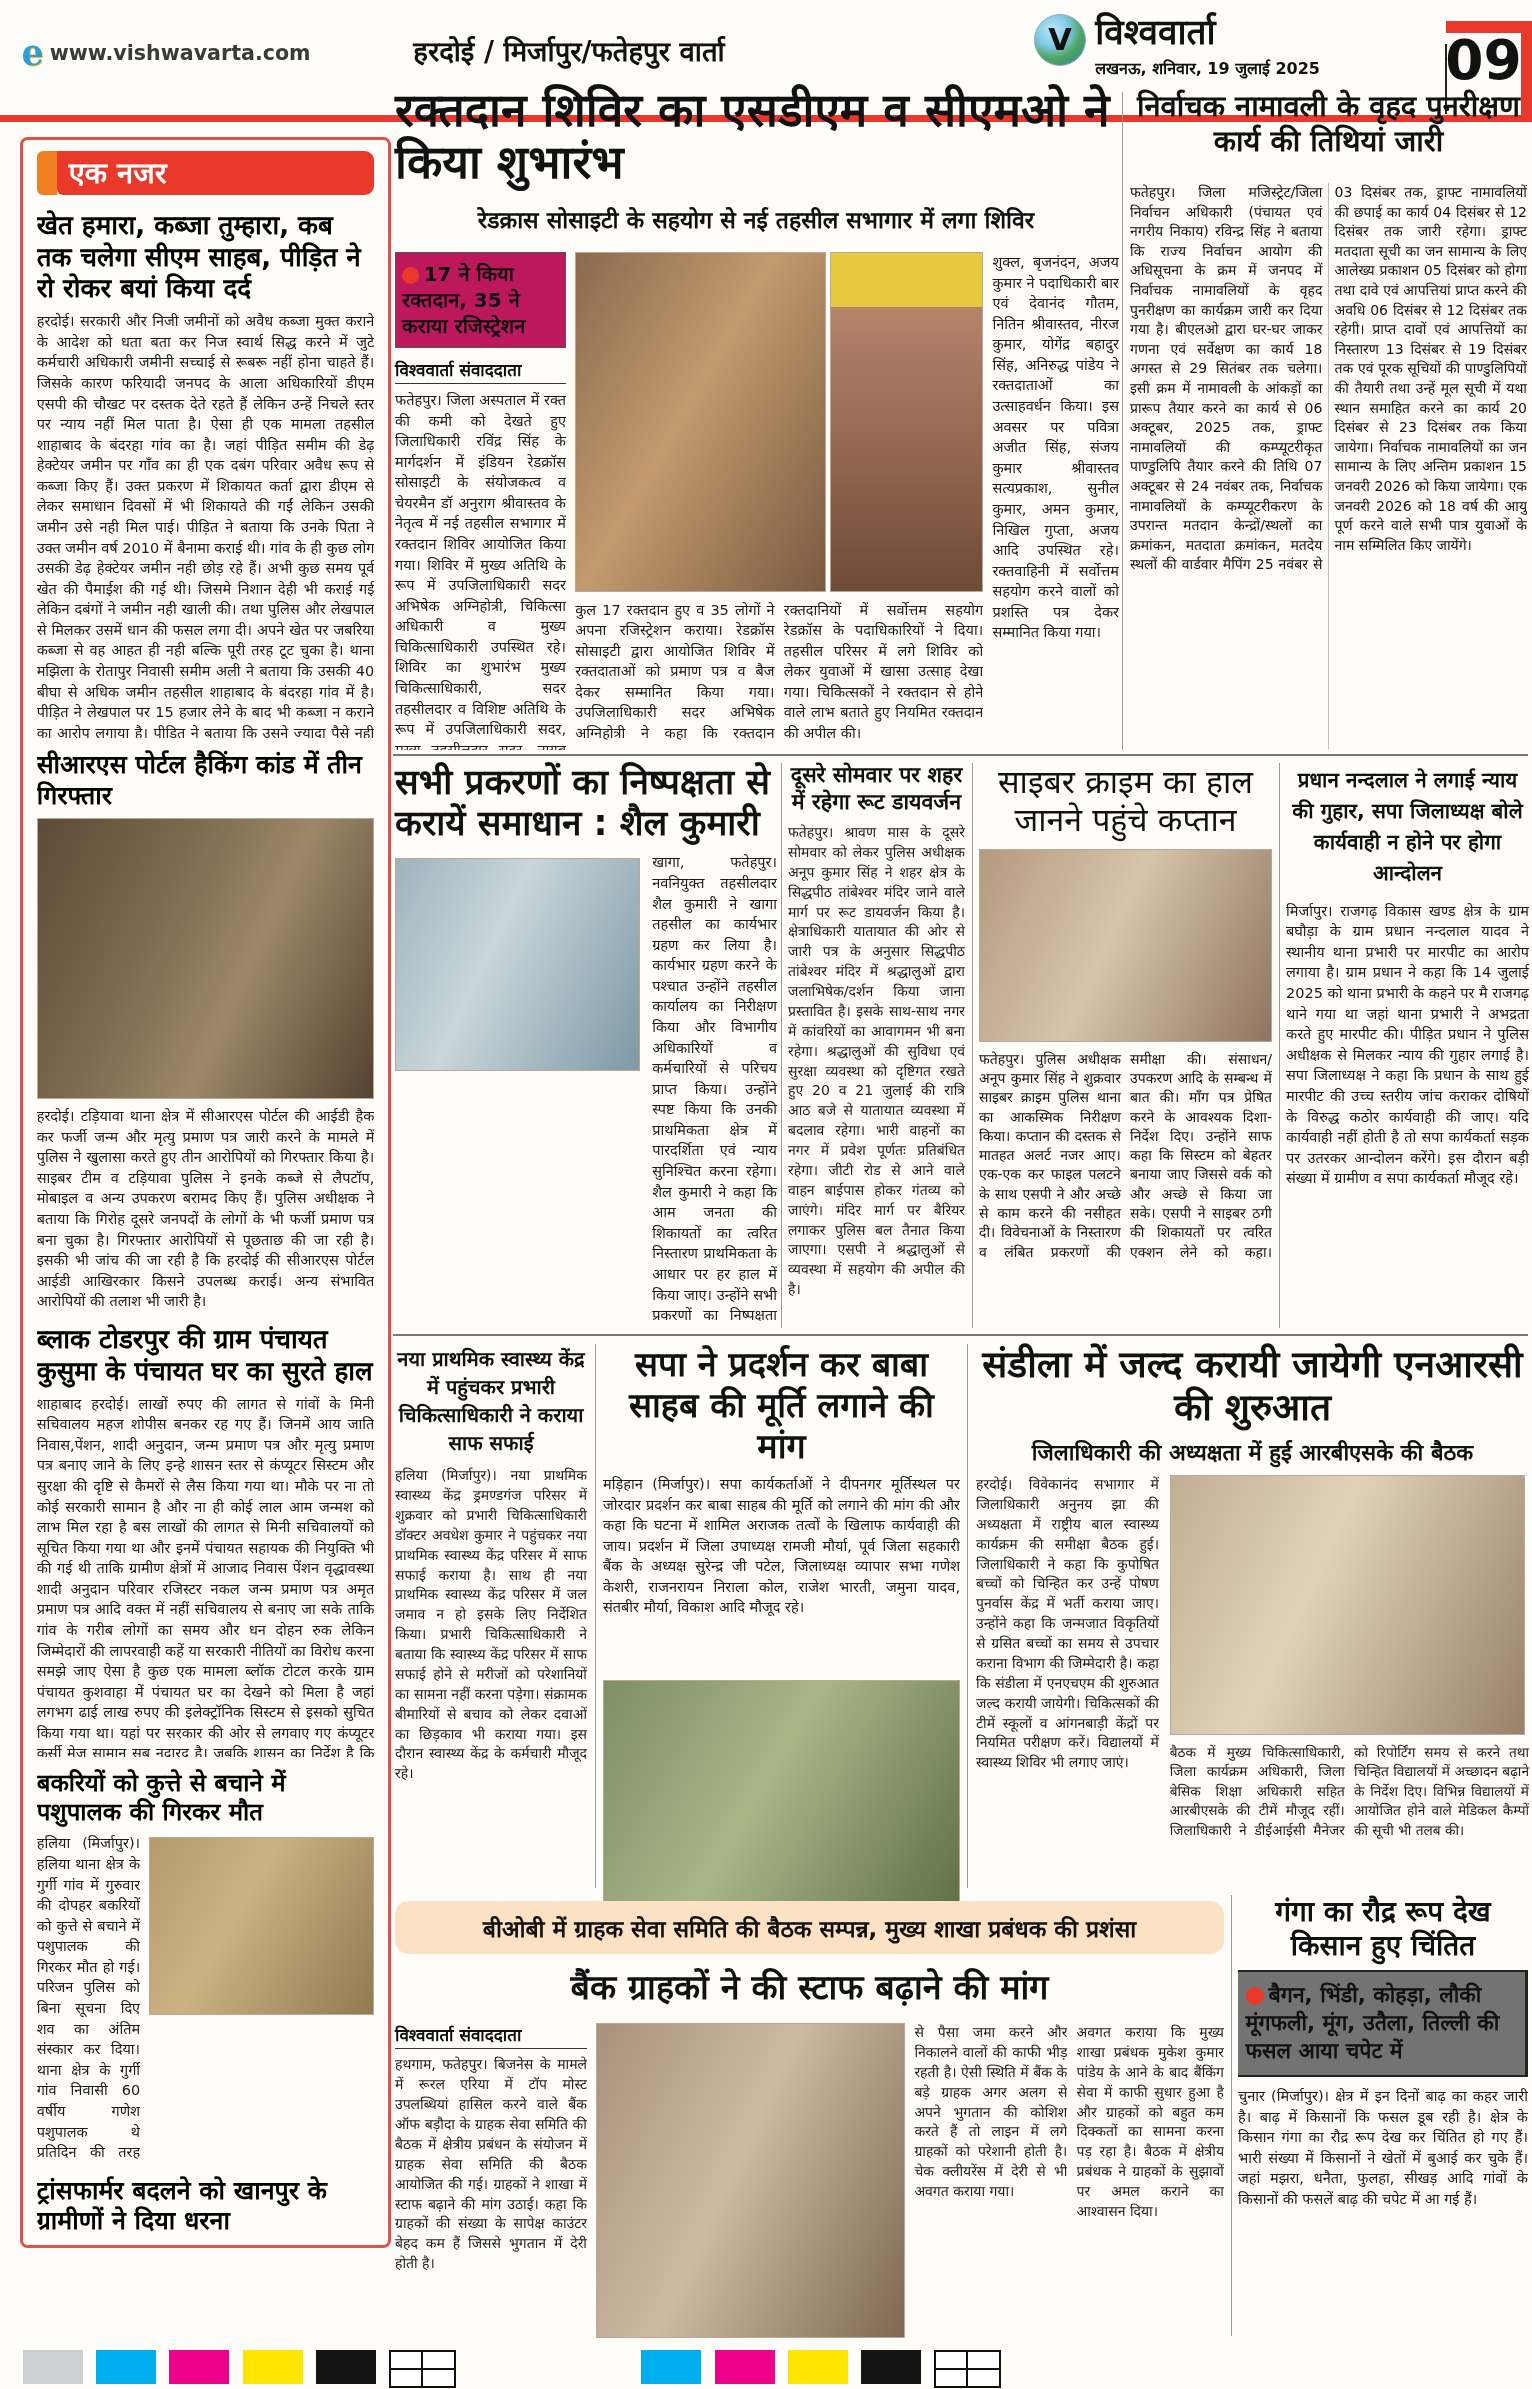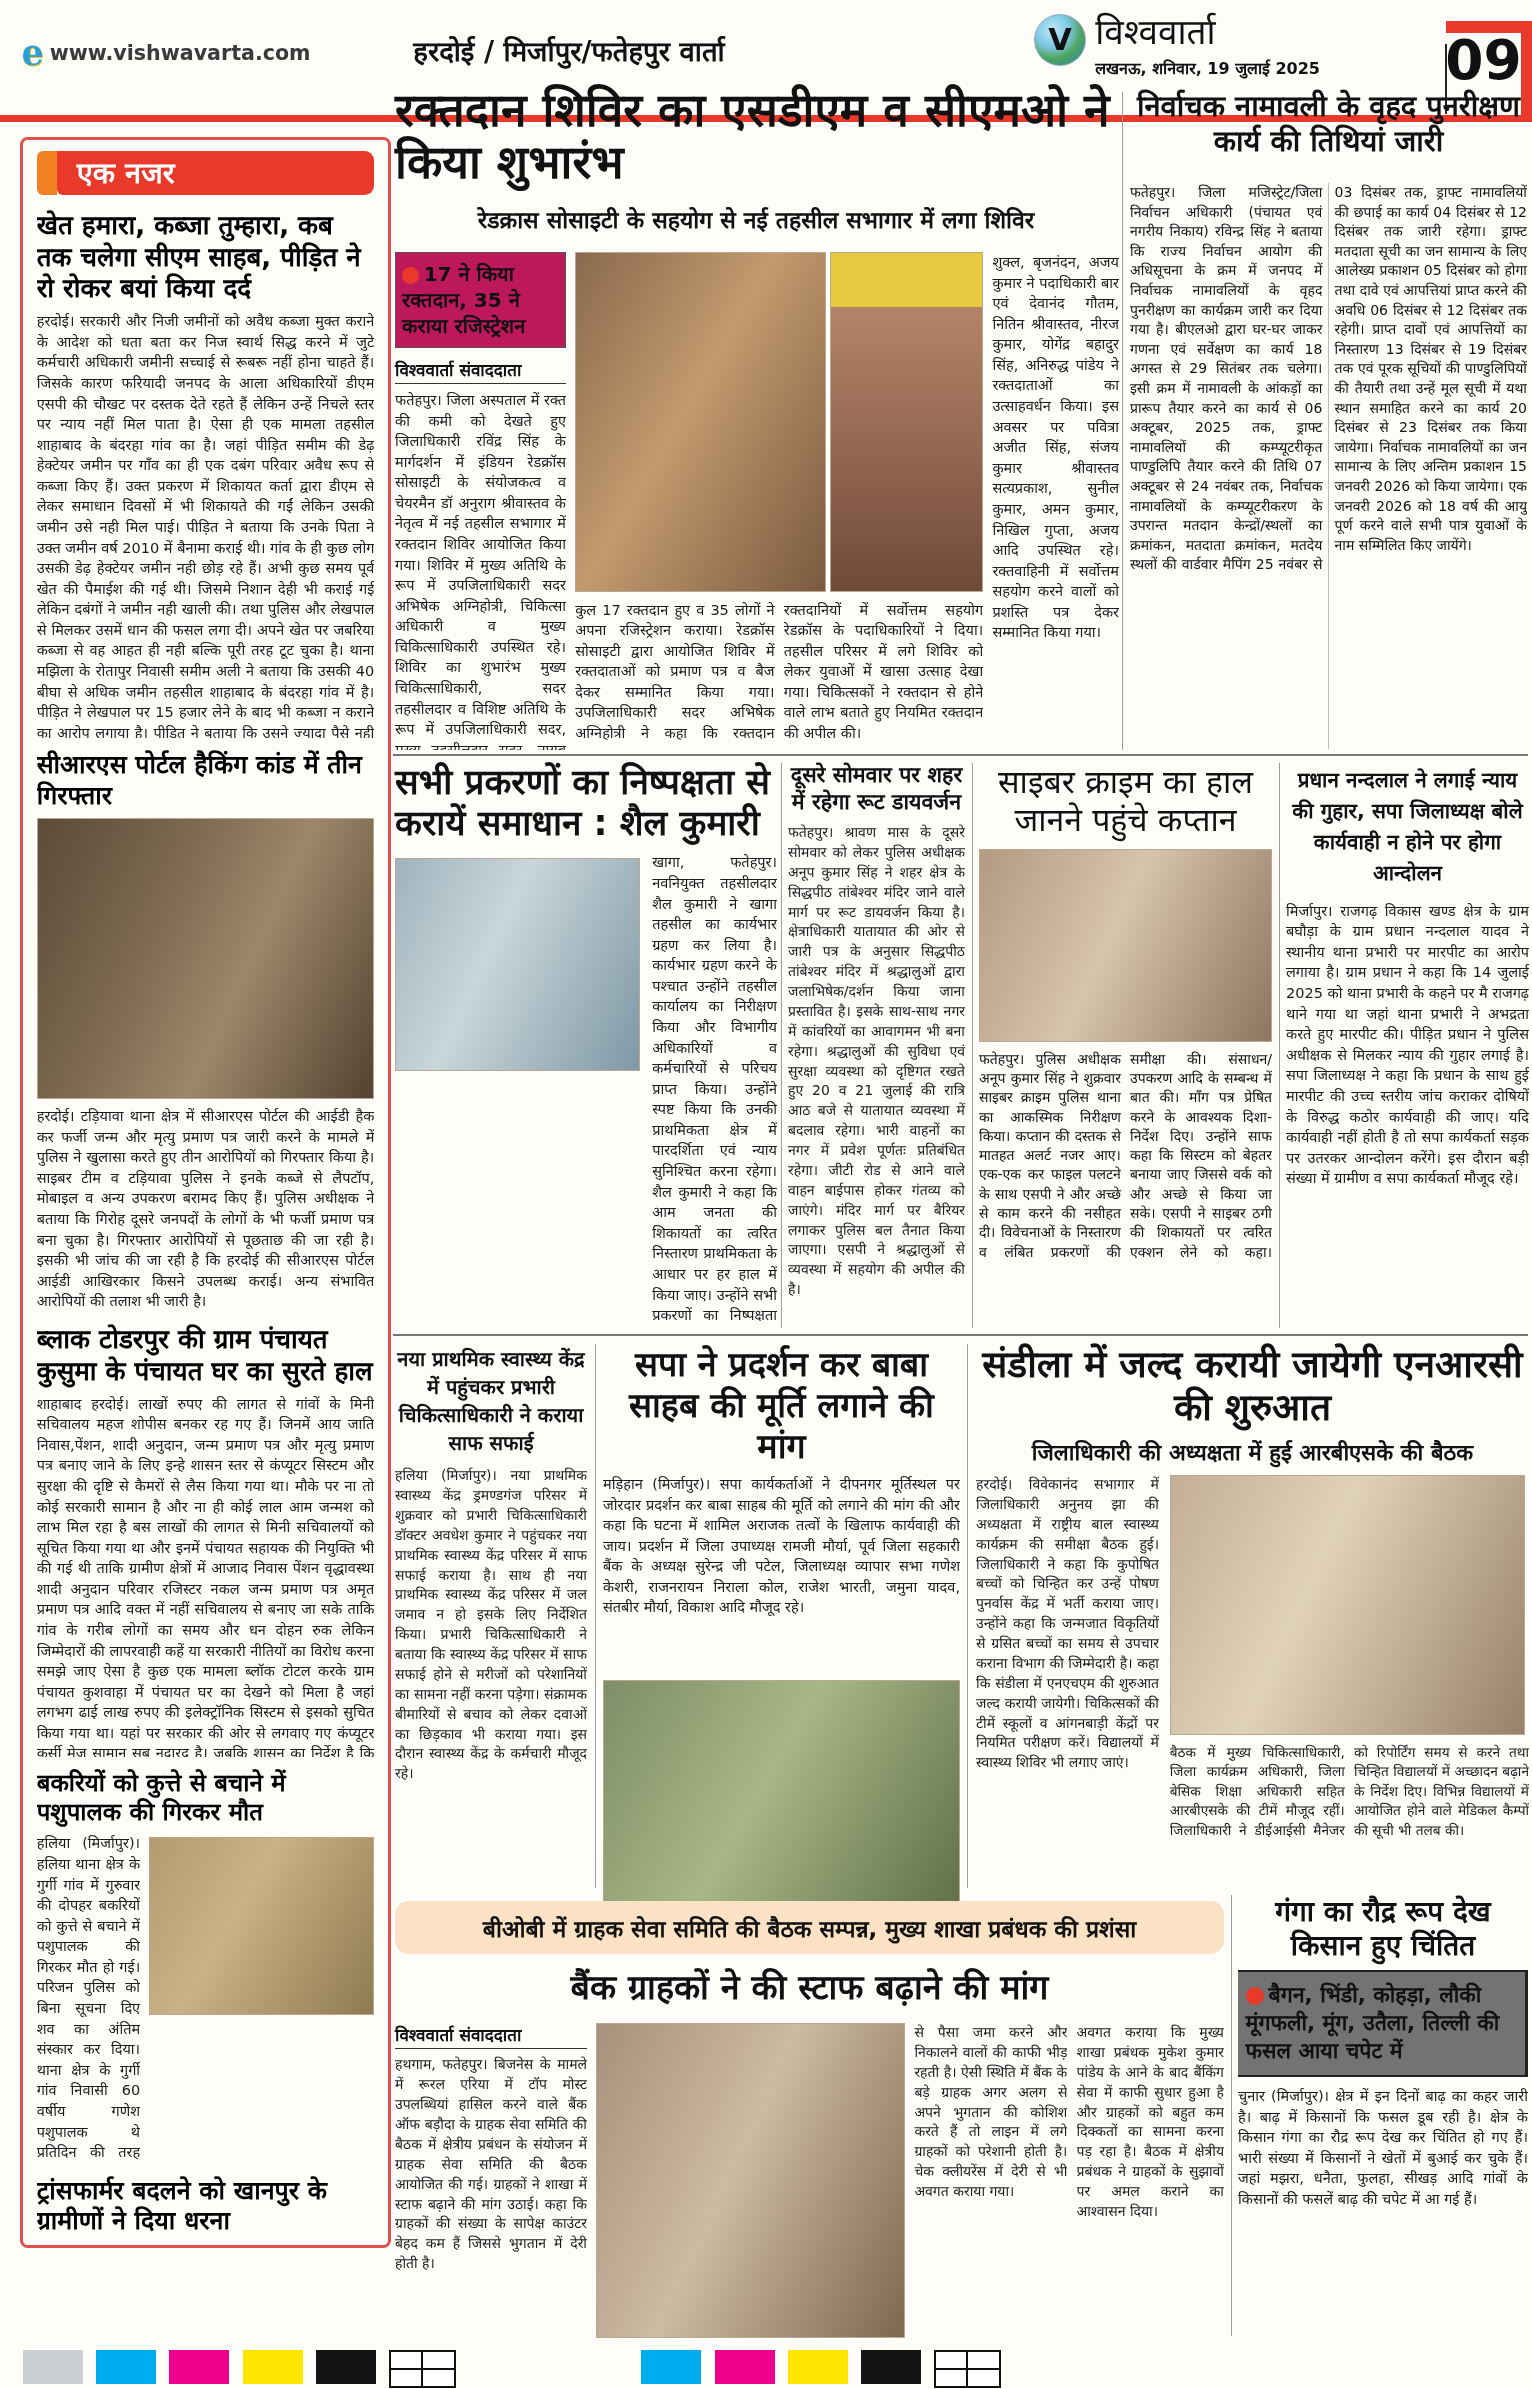--- a/index.html
+++ b/index.html
@@ -10,32 +10,32 @@
   .vrule{position:absolute;width:0.8px;background:#9a9a9a;}
   .hrule{position:absolute;height:1.5px;background:#777;}
   .photo{border:0.8px solid #b9a894;}
   
   #hdr-web{left:21.4px;top:35px;display:flex;align-items:center;gap:6.1px;}
   .e-icon{font-size:35px;font-weight:bold;color:#2a9fd8;font-family:"DejaVu Serif","Liberation Serif",serif;line-height:1;text-shadow:0.8px 0.8px 0 #f3c21b;}
   .web-txt{font-size:20.6px;font-weight:bold;color:#3a3a3a;}
   #hdr-center{left:386px;top:32px;width:366px;text-align:center;font-size:27.5px;font-weight:800;}
   #brand-row{left:1034px;top:13.7px;display:flex;gap:9.2px;align-items:flex-start;}
   .globe{width:50px;height:50px;border-radius:50%;background:radial-gradient(circle at 35% 30%,#bfe8f5 0%,#7ec8e8 35%,#4da55e 60%,#2e7fb5 100%);border:1.5px solid #9ab;display:flex;align-items:center;justify-content:center;color:#111;font-size:30.5px;font-weight:800;}
-  .brand-txt{font-size:35px;font-weight:400;line-height:1.05;}
+  .brand-txt{font-size:35px;font-weight:700;line-height:1.05;}
   .brand-date{font-size:16px;font-weight:bold;margin-top:6.1px;}
   #page-box{left:1446px;top:21.4px;width:75px;height:89px;border-top:12.2px solid #e8392b;border-right:12.2px solid #e8392b;display:flex;align-items:flex-start;justify-content:center;}
   #page-box .sep{position:absolute;left:-1.5px;top:10.7px;width:2.3px;height:70px;background:#222;}
   #page-box .num{font-size:55px;font-weight:800;line-height:1;}
   #masthead-rule{left:0;top:115px;width:1533px;height:6.9px;background:#e8392b;}
   
   #ek-frame{left:20px;top:137px;width:365px;height:2105px;border:3.1px solid #e0514e;border-radius:7.6px;background:#fffdfa;}
   #ek-inner{position:absolute;left:13.7px;top:10.7px;right:13.7px;bottom:7.6px;overflow:hidden;}
   #ek-tab{display:flex;height:44px;margin-bottom:15.3px;}
   #ek-tab .org{width:20px;background:#f08021;border-radius:6.1px 0 0 6.1px;}
-  #ek-tab .red{flex:1;background:#e8392b;border-radius:0 9.2px 9.2px 6.1px;color:#fff;font-size:29px;font-weight:800;line-height:44px;padding-left:20px;}
+  #ek-tab .red{flex:1;background:#e8392b;border-radius:0 9.2px 9.2px 6.1px;color:#fff;font-size:29px;font-weight:800;line-height:44px;padding-left:12px;}
   .story{margin-bottom:12.2px;}
   .story h3{margin:0 0 6.1px 0;line-height:1.22;font-weight:800;color:#000;}
   .s-h34{font-size:26px;} .s-h33{font-size:25px;} .s-h31{font-size:24px;}
   .ph-police{height:279px;background:linear-gradient(115deg,#5d4a38,#7d6a50 35%,#9c8868 60%,#544232);margin:4.6px 0 7.6px 0;}
   .ph-goat{float:right;width:223px;height:176px;background:linear-gradient(120deg,#b49a6c,#cbb184 40%,#8f7a52);margin:3.1px 0 6.1px 9.2px;}
   
   #lead-head{left:395px;top:84px;width:722px;font-size:46px;font-weight:800;line-height:1.14;}
   #lead-sub{left:395px;top:203px;width:722px;text-align:center;font-size:23px;font-weight:800;}
   #lead-row{left:395px;top:252px;width:724px;height:498px;display:flex;gap:9.2px;}
   #lead-col1{width:171px;display:flex;flex-direction:column;}

